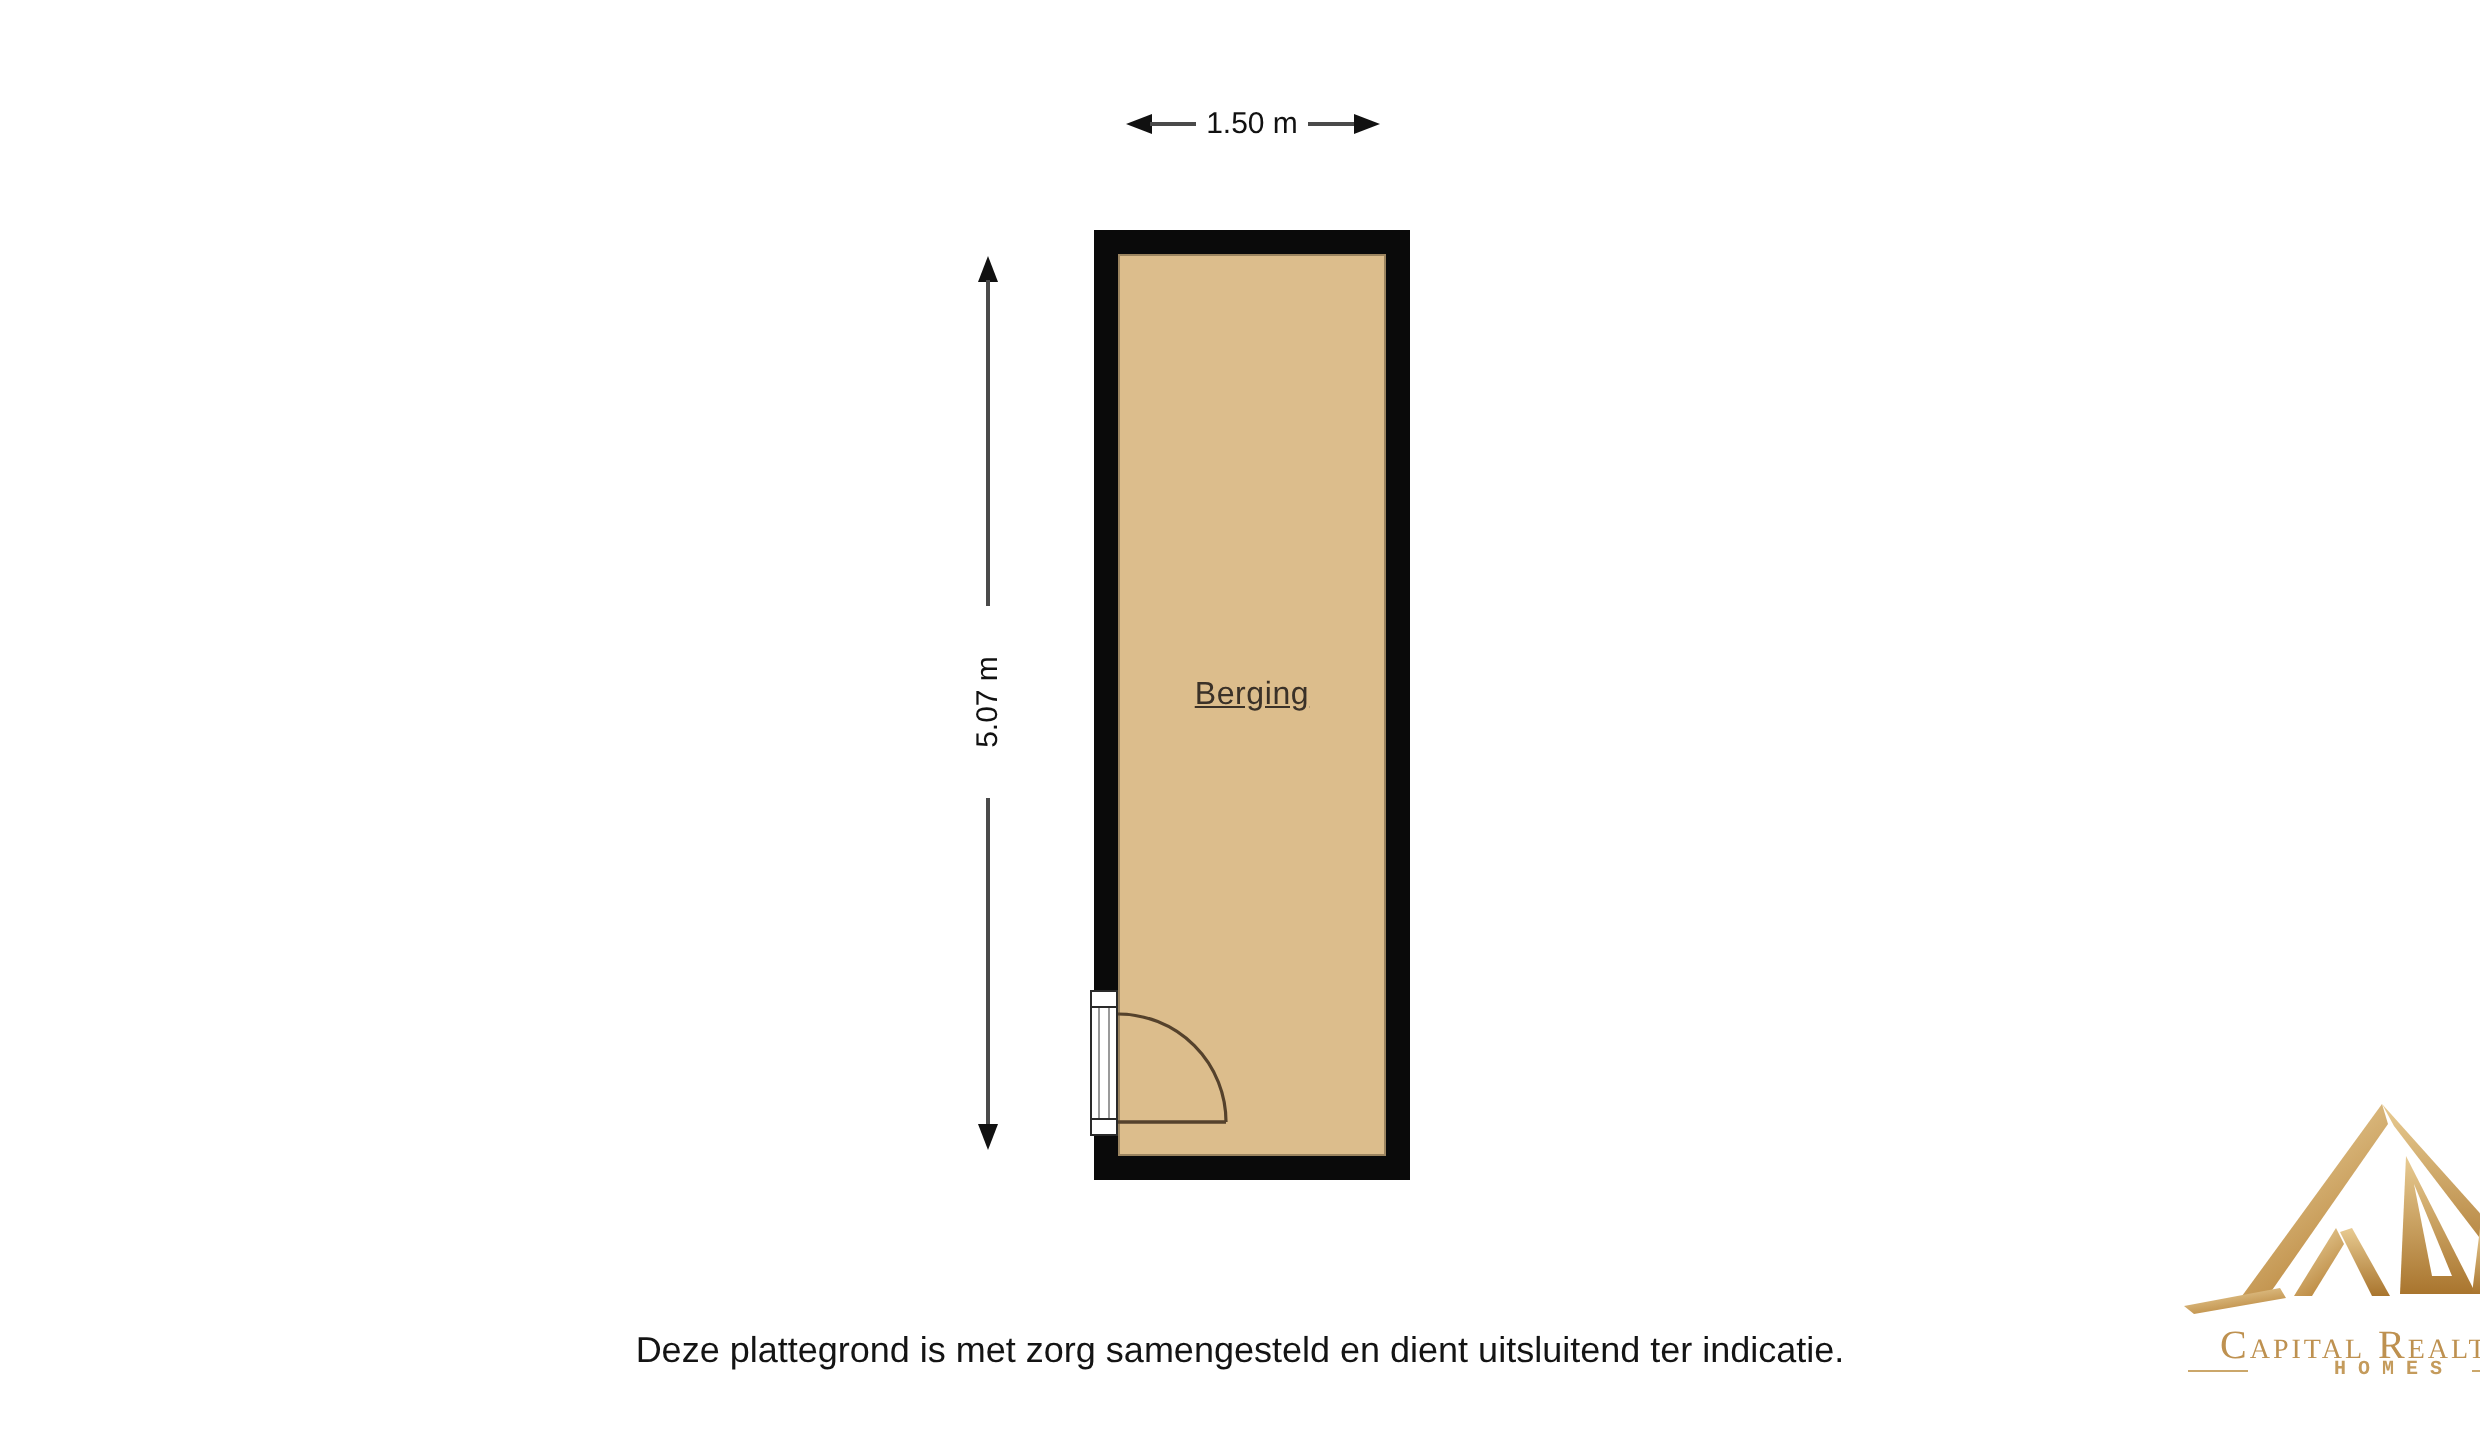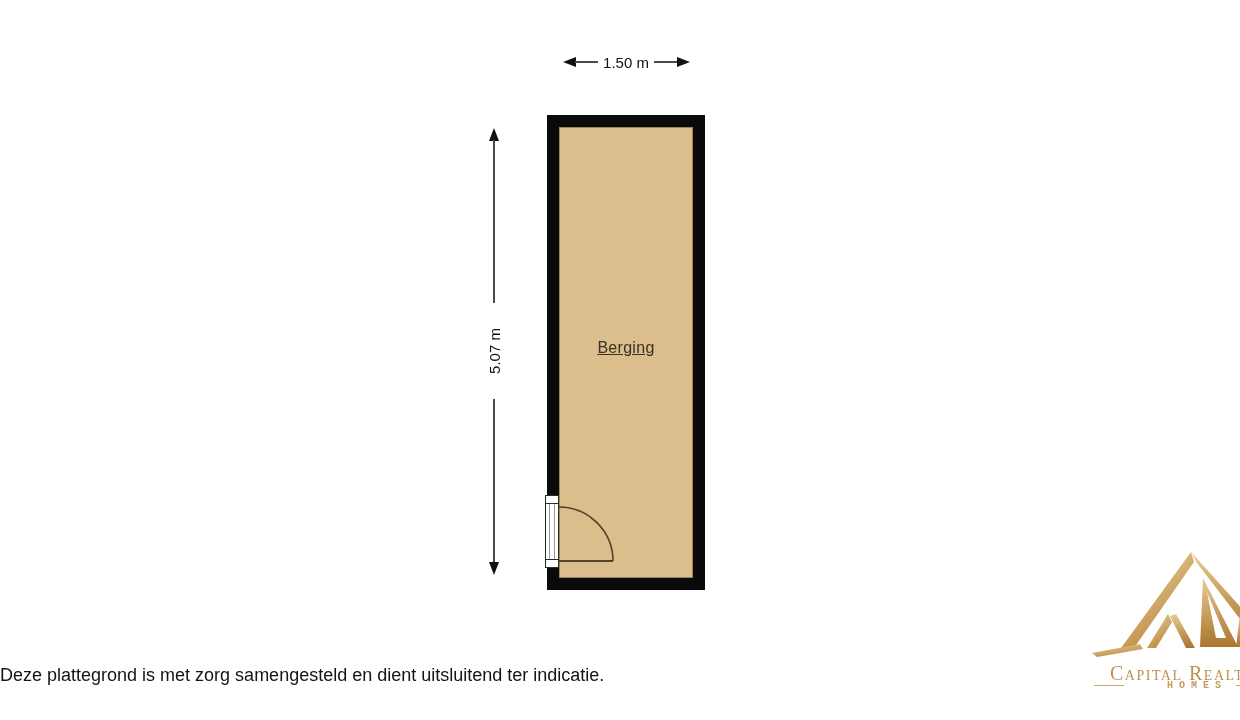--- a/index.html
+++ b/index.html
@@ -101,20 +101,21 @@
     position: absolute;
     left: 0; top: 0;
     width: 1240px; height: 720px;
     pointer-events: none;
   }
   
   .disclaimer {
     position: absolute;
     left: 0; top: 664px;
     width: 1240px;
+    text-align: center;
     font-size: 18px;
     line-height: 22px;
     color: #141414;
   }
   
   .logo {
     position: absolute;
     left: 1080px; top: 540px;
     width: 200px; height: 170px;
   }

